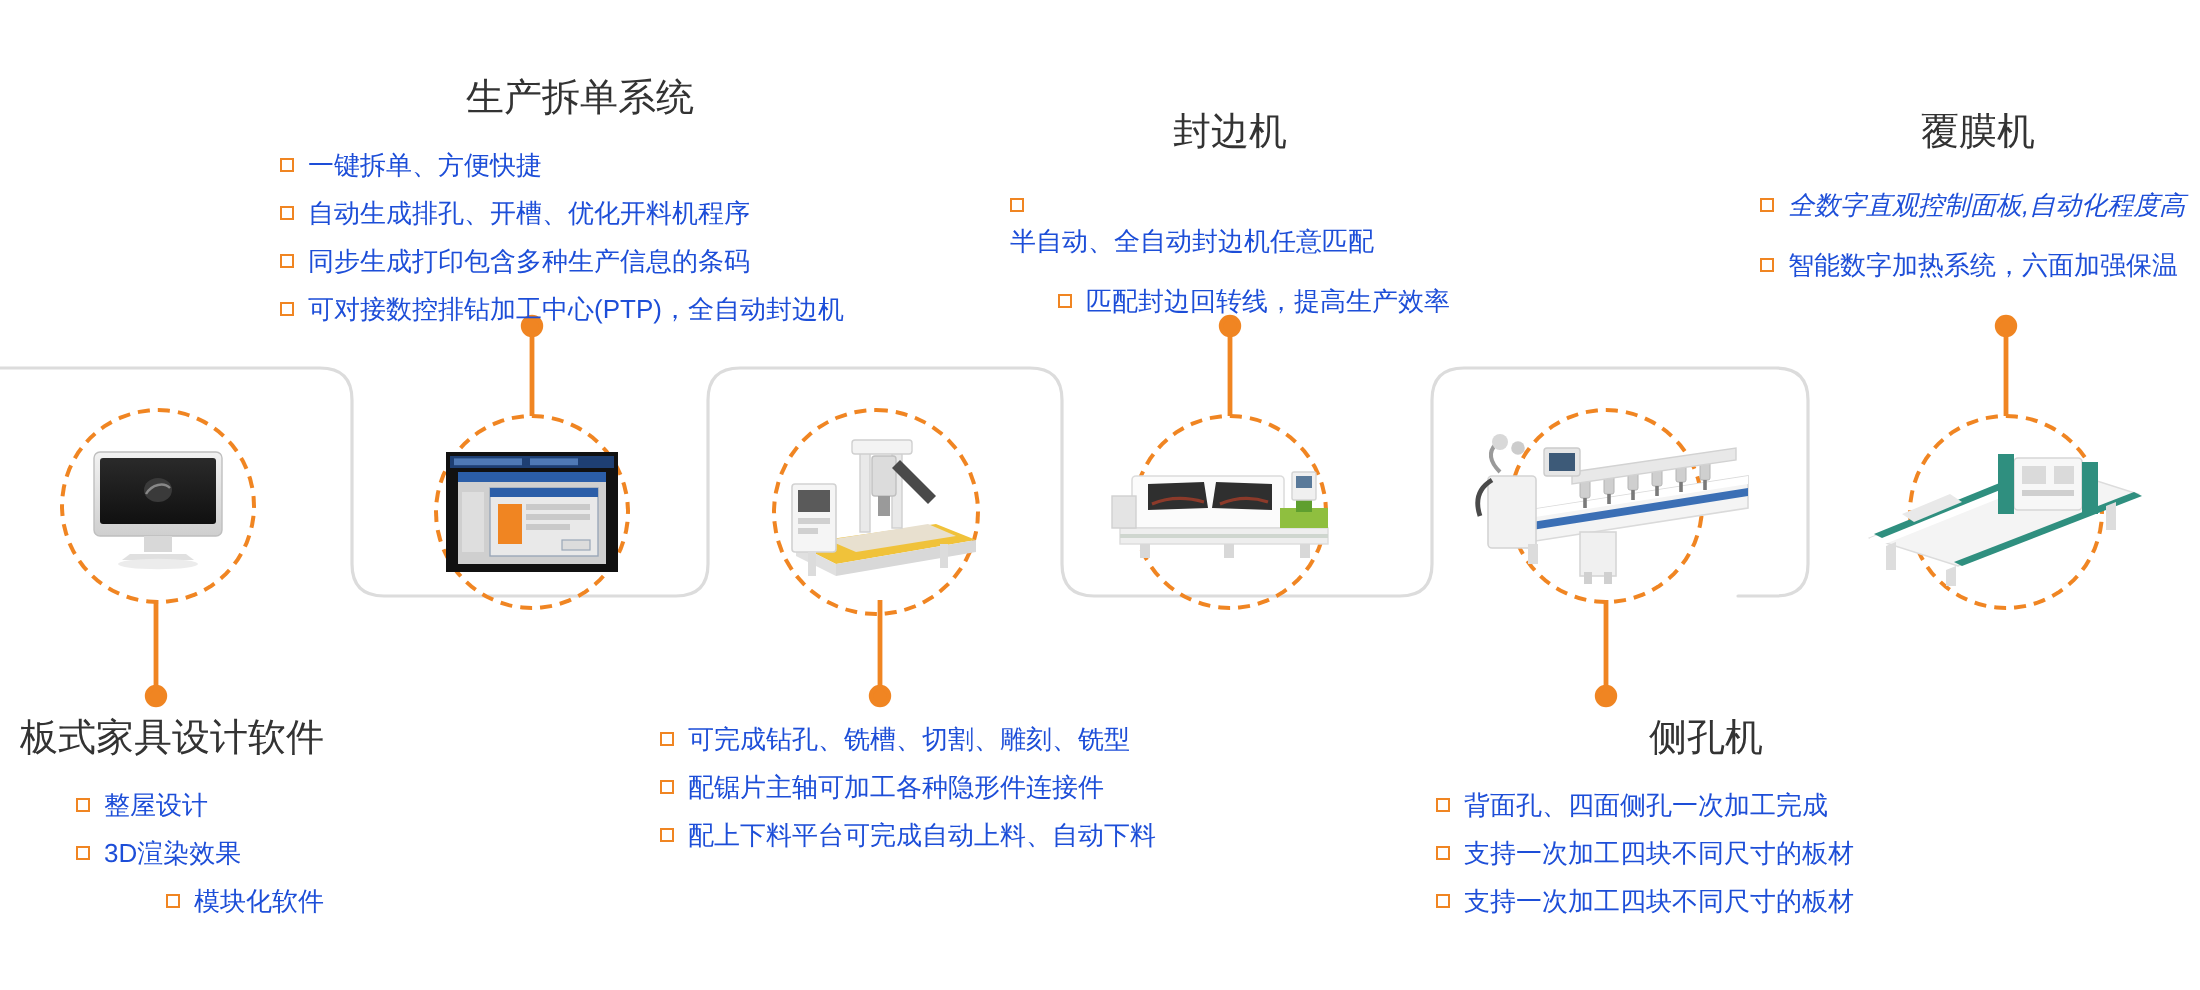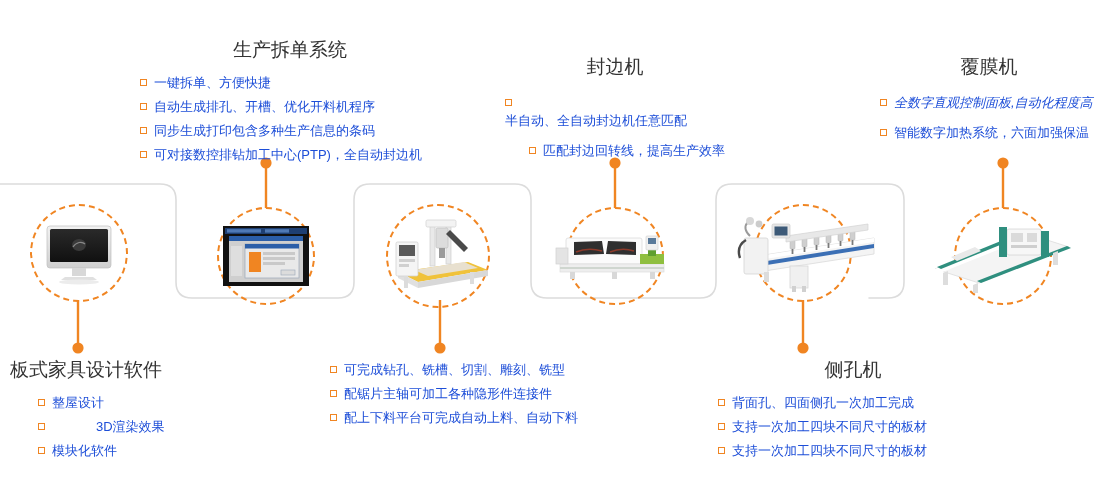--- a/index.html
+++ b/index.html
@@ -34,21 +34,21 @@
   
   .block{position:absolute;z-index:6;}
   .blk-title{
     color:#333333;
     font-size:19px;
     line-height:24px;
     white-space:nowrap;
     margin-bottom:9px;
   }
   .blk-title.center{text-align:center;}
-  .blk-title.left{text-align:left;}
+  .blk-title.left{text-align:right;}
   .bullets{margin:0;padding:0;list-style:none;}
   .bullets li{
     display:flex;align-items:flex-start;
     color:#1d4ed8;
     font-size:13px;
     line-height:24px;
     white-space:nowrap;
   }
   .bullets li .mk{
     flex:0 0 auto;
@@ -282,25 +282,25 @@
     </div>
   </div>
 
   <div class="block" style="left:10px;top:358px;">
     <div class="blk-title left">板式家具设计软件</div>
     <ul class="bullets">
       <li style="padding-left:28px;">
         <span class="mk"></span>
         <span class="tx">整屋设计</span>
       </li>
-      <li style="padding-left:28px;gap:44px;">
+      <li style="padding-left:28px;">
         <span class="mk"></span>
         <span class="tx">3D渲染效果</span>
       </li>
-      <li style="padding-left:28px;">
+      <li style="padding-left:28px;justify-content:flex-end;">
         <span class="mk"></span>
         <span class="tx">模块化软件</span>
       </li>
     </ul>
   </div>
 
   <div class="block" style="left:140px;top:38px;width:300px;">
     <div class="blk-title center">生产拆单系统</div>
     <ul class="bullets">
       <li>

